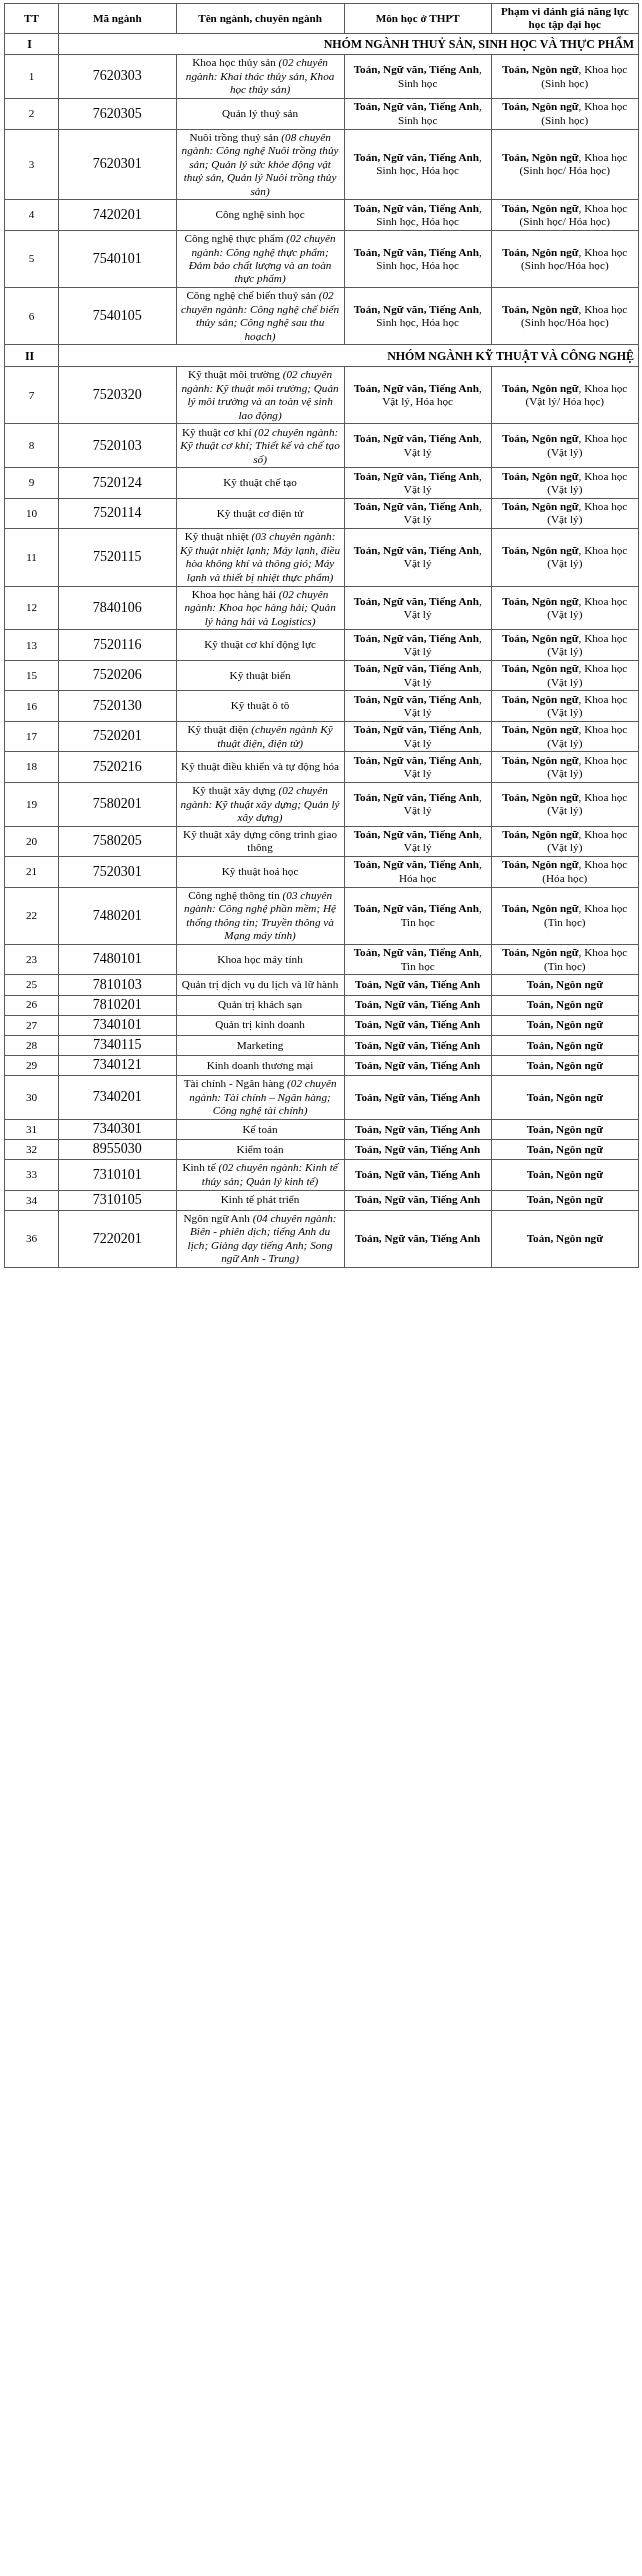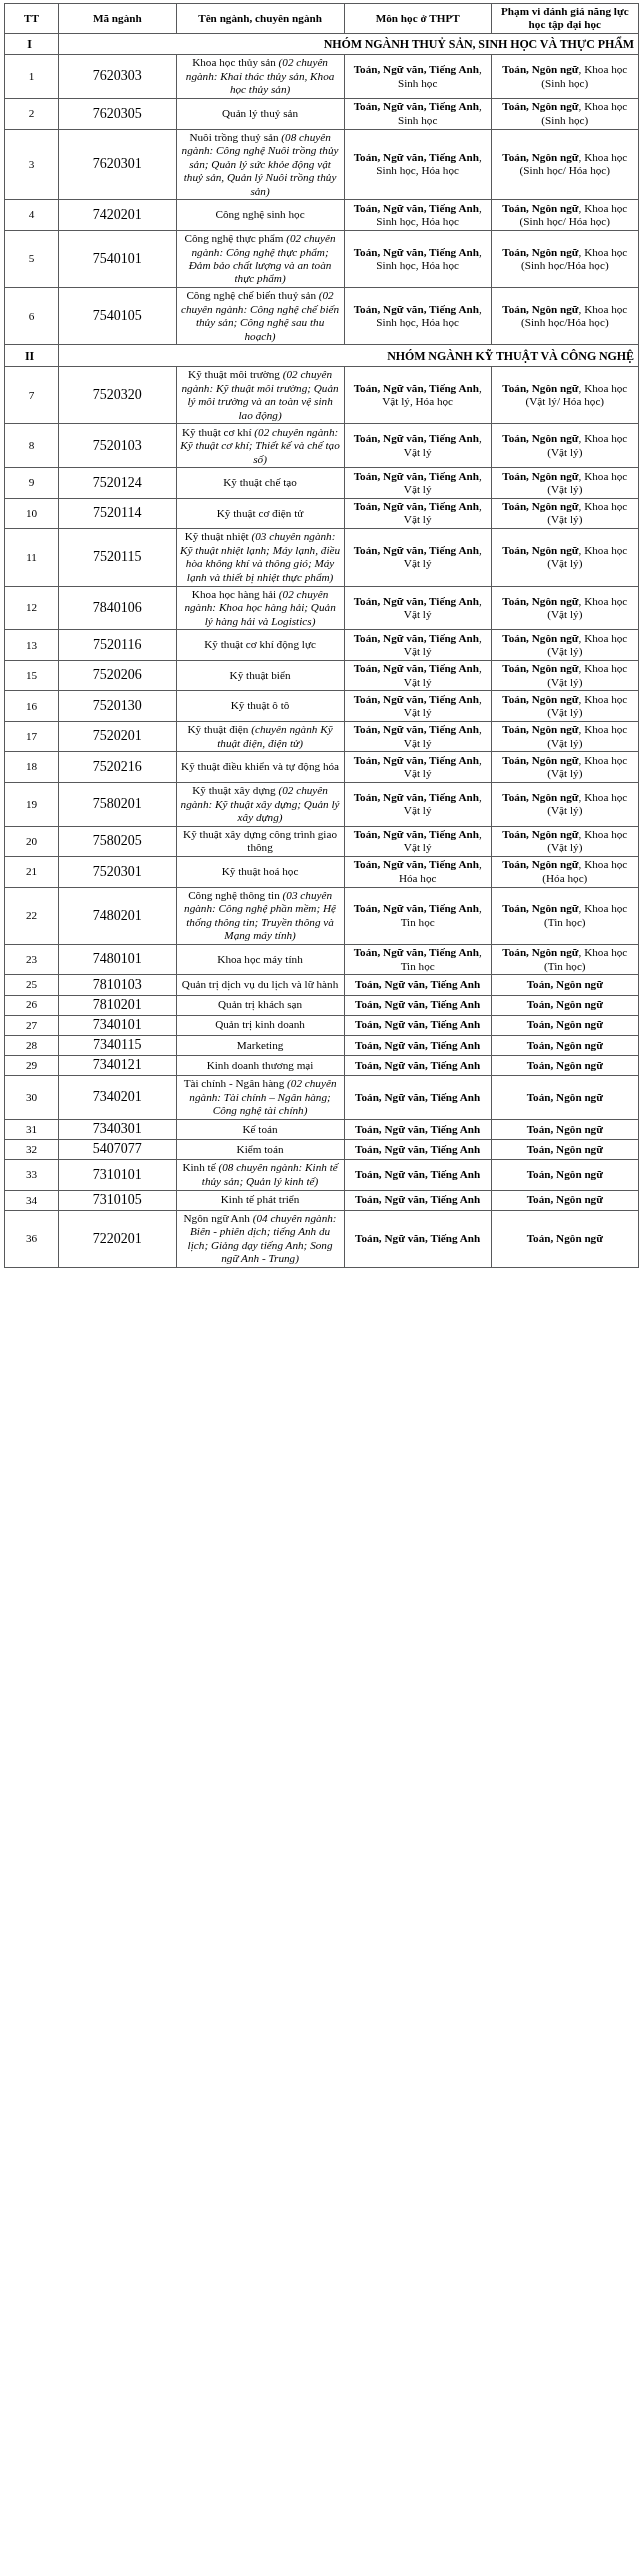--- a/index.html
+++ b/index.html
@@ -312,29 +312,29 @@
         </tr>
         <tr>
           <td class="cell-tt">31</td>
           <td class="cell-ma">7340301</td>
           <td class="cell-ten"><span class="seg-n">Kế toán</span></td>
           <td class="cell-mon"><span class="seg-b">Toán, Ngữ văn, Tiếng Anh</span></td>
           <td class="cell-pham"><span class="seg-b">Toán, Ngôn ngữ</span></td>
         </tr>
         <tr>
           <td class="cell-tt">32</td>
-          <td class="cell-ma">5407077</td>
+          <td class="cell-ma">8955030</td>
           <td class="cell-ten"><span class="seg-n">Kiểm toán</span></td>
           <td class="cell-mon"><span class="seg-b">Toán, Ngữ văn, Tiếng Anh</span></td>
           <td class="cell-pham"><span class="seg-b">Toán, Ngôn ngữ</span></td>
         </tr>
         <tr>
           <td class="cell-tt">33</td>
           <td class="cell-ma">7310101</td>
-          <td class="cell-ten"><span class="seg-n">Kinh tế</span><span class="seg-i"> (08 chuyên ngành: Kinh tế thủy sản; Quản lý kinh tế)</span></td>
+          <td class="cell-ten"><span class="seg-n">Kinh tế</span><span class="seg-i"> (02 chuyên ngành: Kinh tế thủy sản; Quản lý kinh tế)</span></td>
           <td class="cell-mon"><span class="seg-b">Toán, Ngữ văn, Tiếng Anh</span></td>
           <td class="cell-pham"><span class="seg-b">Toán, Ngôn ngữ</span></td>
         </tr>
         <tr>
           <td class="cell-tt">34</td>
           <td class="cell-ma">7310105</td>
           <td class="cell-ten"><span class="seg-n">Kinh tế phát triển</span></td>
           <td class="cell-mon"><span class="seg-b">Toán, Ngữ văn, Tiếng Anh</span></td>
           <td class="cell-pham"><span class="seg-b">Toán, Ngôn ngữ</span></td>
         </tr>

